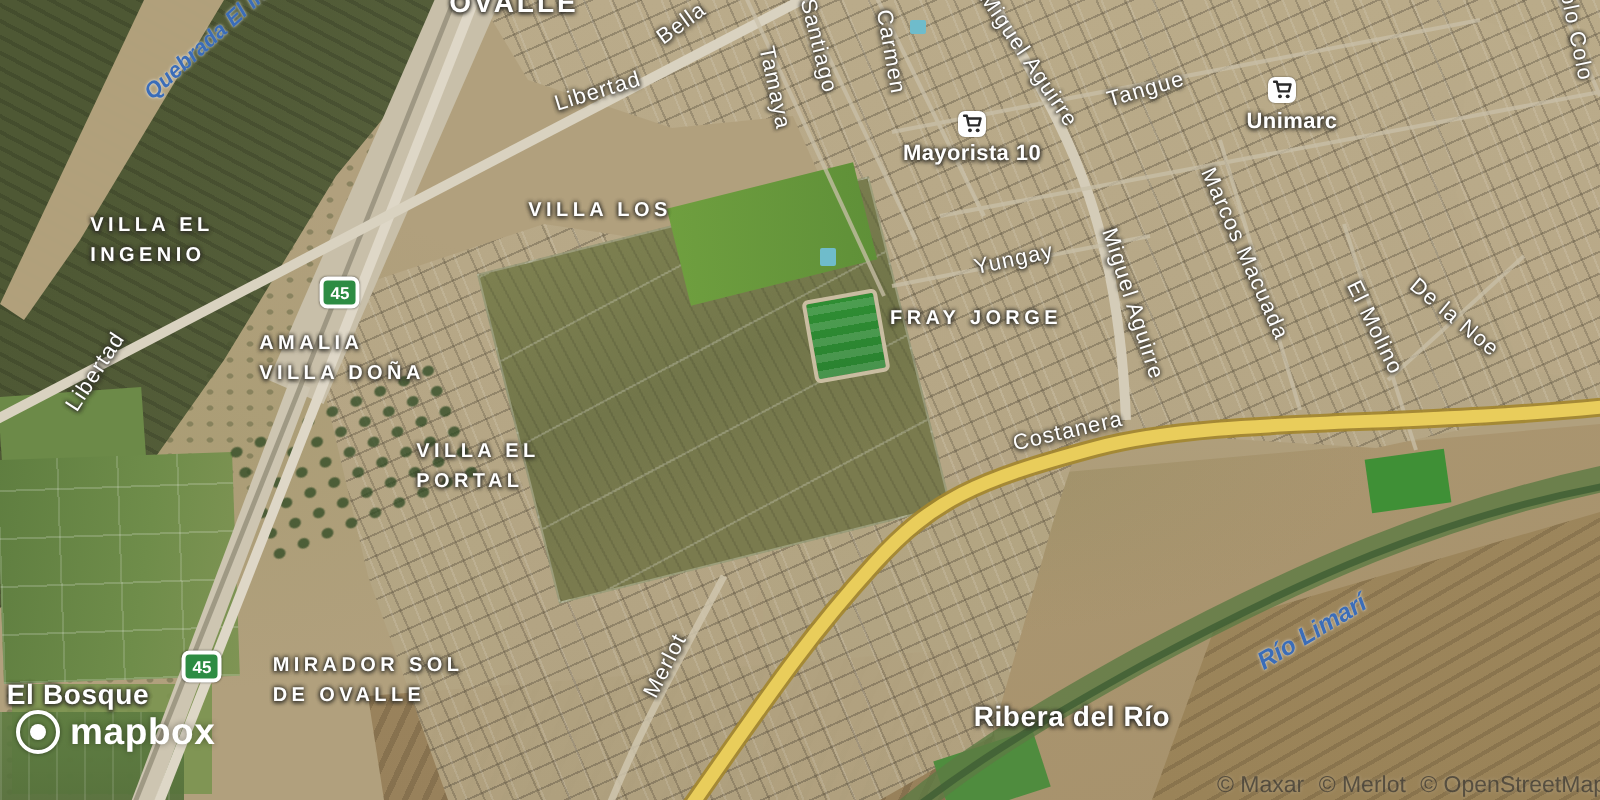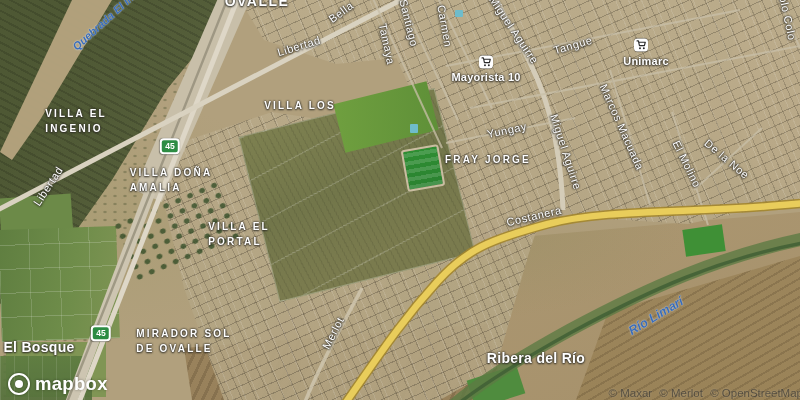--- a/index.html
+++ b/index.html
@@ -67,21 +67,21 @@
   .poi-label{font-size:11px;font-weight:700;letter-spacing:.2px;}
   .poi-icon{position:absolute;width:14px;height:13px;background:#fff;border-radius:3.5px;
     display:flex;align-items:center;justify-content:center;
     box-shadow:0 0 1px rgba(0,0,0,.6);transform:translate(-50%,-50%);}
   .shield{position:absolute;transform:translate(-50%,-50%);background:#2d8c43;
     border:2px solid #fff;border-radius:4px;color:#fff;font-size:8.5px;font-weight:700;
     line-height:1;padding:1.5px 3.5px;box-shadow:0 0 1px rgba(0,0,0,.4);}
   .attribution{position:absolute;right:-3px;bottom:1px;font-size:11.5px;
     color:rgba(40,40,40,.62);white-space:nowrap;text-shadow:0 0 2px rgba(255,255,255,.25);}
   .attribution span{margin-left:4px;}
-  .logo{position:absolute;left:8px;bottom:5px;display:flex;gap:5px;}
+  .logo{position:absolute;left:8px;bottom:23px;display:flex;gap:5px;}
   .logo-mark{box-sizing:border-box;position:relative;width:22px;height:22px;
     border:2.6px solid #fff;border-radius:50%;filter:drop-shadow(0 0 1px rgba(0,0,0,.45));}
   .logo-mark::after{content:"";position:absolute;width:8px;height:8px;background:#fff;
     border-radius:50%;left:50%;top:50%;transform:translate(-50%,-50%);}
   .logo-text{color:#fff;font-size:18.5px;font-weight:700;letter-spacing:.3px;
     text-shadow:0 0 3px rgba(0,0,0,.4);}
   .pool{position:absolute;background:#6fbccb;border-radius:1px;}
 </style>
 </head>
 <body>
@@ -164,22 +164,22 @@
   <div class="lbl locality" style="left:536px;top:358px;transform:translate(-50%,-50%);">Ribera del Río</div>
 
   <div class="lbl hood" style="left:76px;top:121px;transform:translate(-50%,-50%);">
     <div>VILLA EL</div>
     <div>INGENIO</div>
   </div>
   <div class="lbl hood" style="left:300px;top:106px;transform:translate(-50%,-50%);">
     <div>VILLA LOS</div>
   </div>
   <div class="lbl hood" style="left:171px;top:180px;transform:translate(-50%,-50%);">
+    <div>AMALIA</div>
     <div>VILLA DOÑA</div>
-    <div>AMALIA</div>
   </div>
   <div class="lbl hood" style="left:239px;top:234px;transform:translate(-50%,-50%);">
     <div>VILLA EL</div>
     <div>PORTAL</div>
   </div>
   <div class="lbl hood" style="left:184px;top:341px;transform:translate(-50%,-50%);">
     <div>MIRADOR SOL</div>
     <div>DE OVALLE</div>
   </div>
   <div class="lbl hood" style="left:488px;top:160px;transform:translate(-50%,-50%);">

